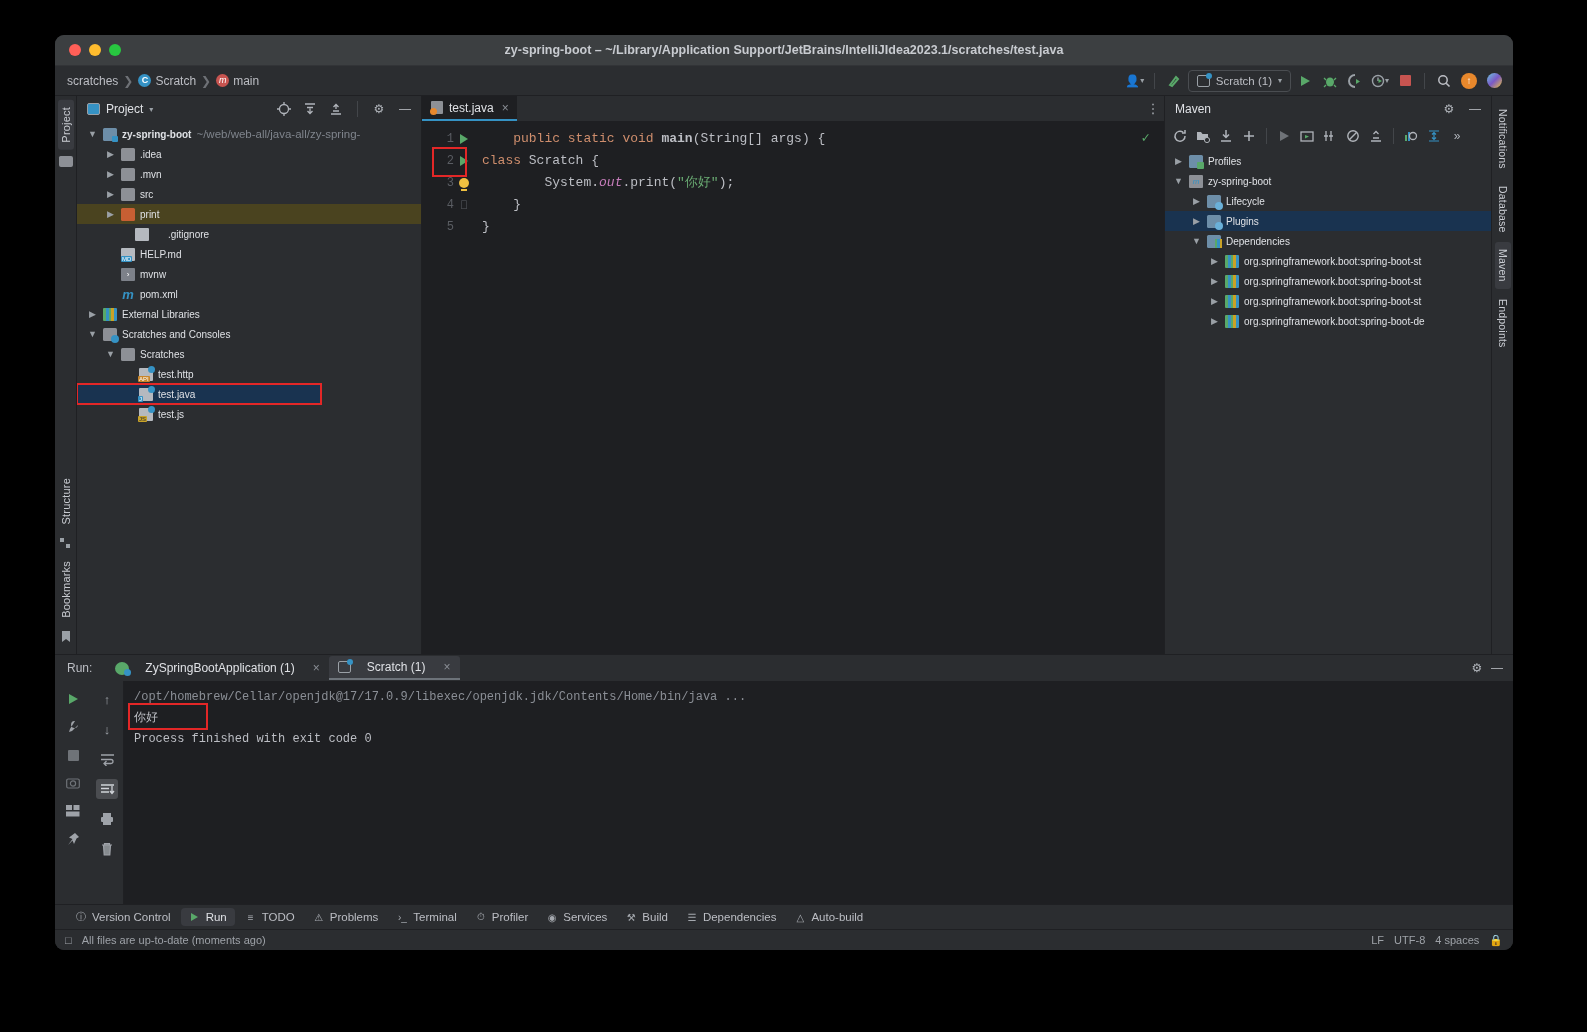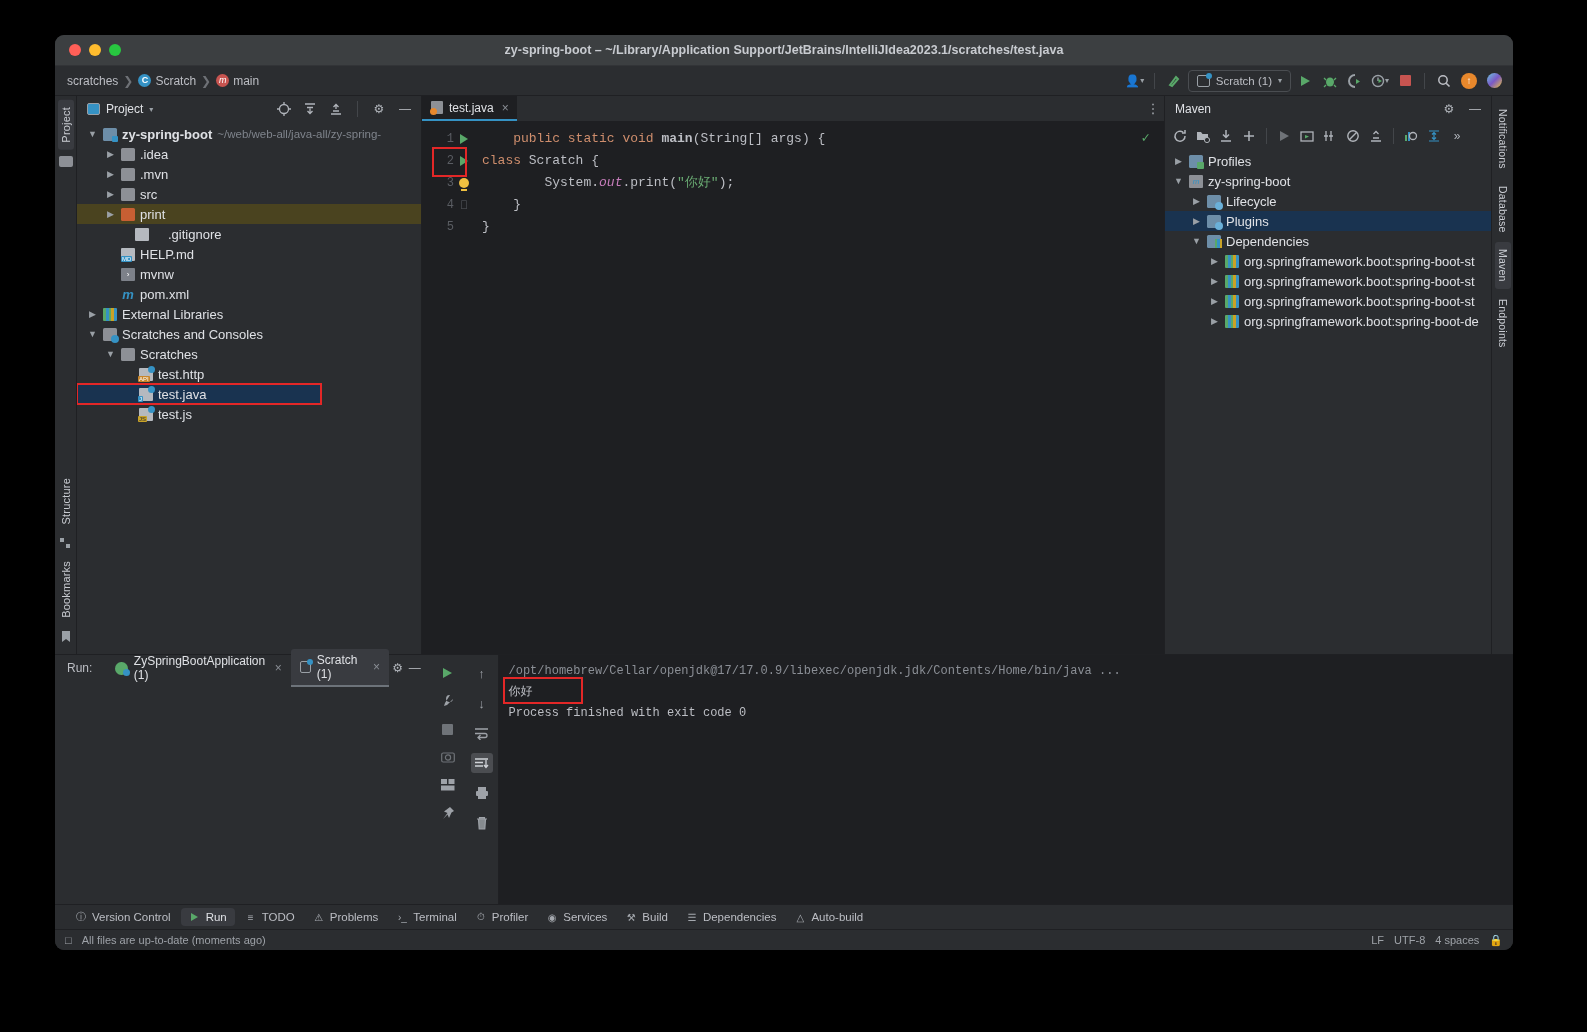--- a/index.html
+++ b/index.html
@@ -109,21 +109,21 @@
   .ic.md{ background:#b5b9bf; border-radius:1px;}
   .ic.md:after{content:"MD";position:absolute;left:0;bottom:-1px;font-size:6px;background:#3592c4;color:#fff;line-height:6px;padding:0 1px;border-radius:1px;}
   .ic.sh{ background:#7d8189; border-radius:1px; color:#fff; font-size:8px; text-align:center; line-height:13px;}
   .ic.mxml{ color:#3592c4; font-style:italic; font-weight:bold; font-size:13px; line-height:13px; text-align:center;}
   .ic.lib{ background:linear-gradient(90deg,#59a869 0 20%,#3592c4 20% 40%,#59a869 40% 60%,#c9a227 60% 80%,#3592c4 80%); border-radius:1px;}
   .ic.scr{ background:#8d9096; border-radius:1.5px; }
   .ic.scr:after{content:"";position:absolute;right:-2px;bottom:-2px;width:8px;height:8px;border-radius:50%;background:#3592c4;}
   .ic.sfile{ background:#b5b9bf; border-radius:1px;}
   .ic.sfile:after{content:"";position:absolute;right:-2px;top:-2px;width:7px;height:7px;border-radius:50%;background:#3592c4;}
   .ic.sfile .tagl{position:absolute;left:-1px;bottom:-1px;font-size:6px;line-height:6px;color:#fff;padding:0 1px;border-radius:1px;}
-  .tname{ font-size:13px; }
+  .tname{ font-size:10px; }
   .tname.bold{ font-weight:bold; }
   .tpath{ color:#7f848c; font-size:11.5px; overflow:hidden; text-overflow:clip;}
   .redbox{ outline:2.5px solid #e32727; outline-offset:-1px; }
 
   
   .editorcol{ flex:1; display:flex; flex-direction:column; min-width:0; background:#1e1f22;}
   .tabbar{ height:25px; flex:0 0 25px; background:#2b2d30; display:flex; align-items:stretch; }
   .etab{
     display:flex;align-items:center;gap:6px;padding:0 8px 0 9px;font-size:12px;color:#dfe1e5;
     background:#1e1f22;border-bottom:2px solid #3592c4; position:relative;
@@ -164,24 +164,24 @@
 
   
   .rstrip{
     width:22px;flex:0 0 22px;background:#2b2d30;border-left:1px solid #1f2023;
     display:flex;flex-direction:column;align-items:center;padding-top:6px;gap:3px;
   }
   .rstrip .vtab{ writing-mode:vertical-rl; transform:none; font-size:10.5px; color:#c9ccd2;}
   .rstrip .vtab.sel{ background:#393b40;border-radius:3px;}
 
   
-  .runpanel{ height:250px; flex:0 0 250px; background:#2b2d30; display:flex; flex-direction:row; border-top:1px solid #1f2023;}
+  .runpanel{ height:250px; flex:0 0 250px; background:#2b2d30; display:flex; flex-direction:column; border-top:1px solid #1f2023;}
   .runtabs{ height:26px; flex:0 0 26px; display:flex; align-items:center; padding-left:12px; gap:0; font-size:12px; color:#dfe1e5;}
   .runlabel{ color:#bcbec4; margin-right:14px; font-size:12px;}
-  .rtab{ display:flex;align-items:center;gap:6px;padding:4px 9px; border-radius:3px 3px 0 0; }
+  .rtab{ display:flex;align-items:center;gap:16px;padding:4px 9px; border-radius:3px 3px 0 0; }
   .rtab.sel{ background:#393b40; border-bottom:2px solid #6d737a;}
   .spring-ic{width:14px;height:13px;border-radius:50%;background:#59a869;position:relative;}
   .spring-ic:after{content:"";position:absolute;right:-2px;bottom:-1px;width:7px;height:7px;border-radius:50%;background:#3592c4;}
   .scratch-ic{width:13px;height:12px;border:1.6px solid #9aa0a6;border-radius:2px;position:relative;}
   .scratch-ic:after{content:"";position:absolute;right:-3px;top:-3px;width:6px;height:6px;border-radius:50%;background:#3592c4;}
   .runtabs-sp{flex:1;}
   .runbody{ flex:1; display:flex; min-height:0;}
   .run-lbar{ width:36px;flex:0 0 36px; display:flex;flex-direction:column;align-items:center;padding-top:8px;gap:8px;}
   .run-lbar2{ width:33px;flex:0 0 33px; display:flex;flex-direction:column;align-items:center;padding-top:8px;gap:10px; border-right:1px solid #1f2023;}
   .rb{ width:22px;height:20px;display:flex;align-items:center;justify-content:center;color:#9ea2a8;font-size:13px;}

